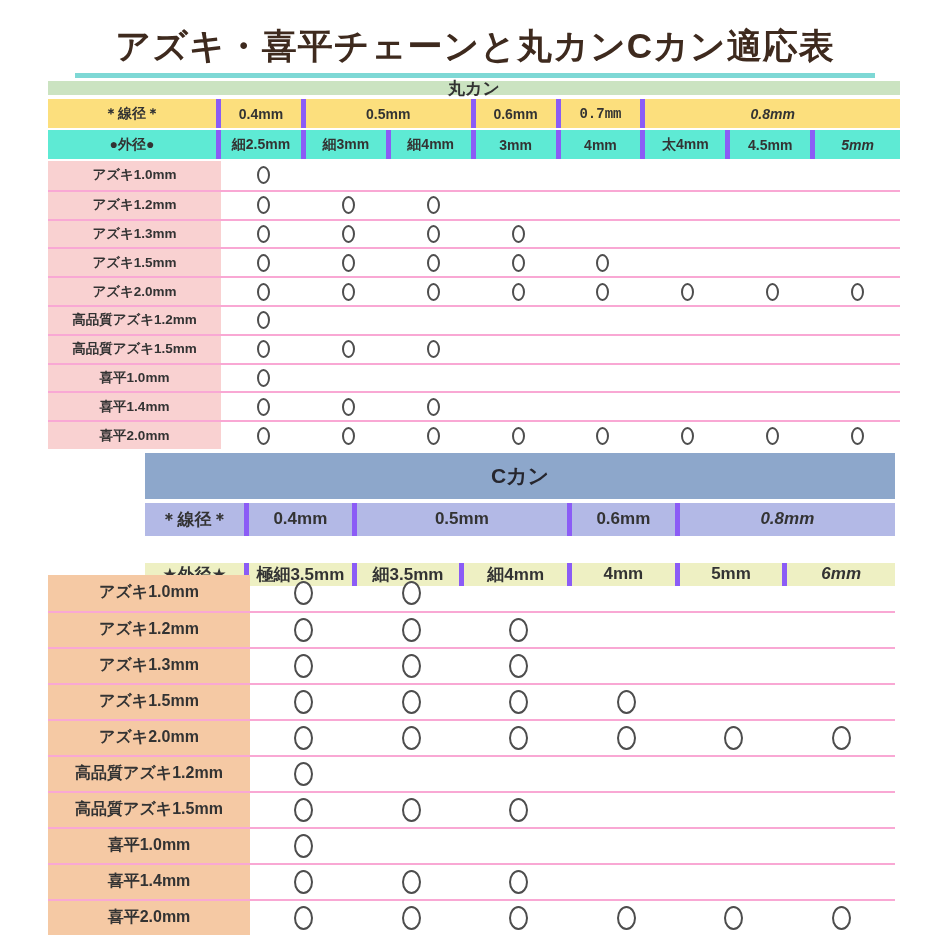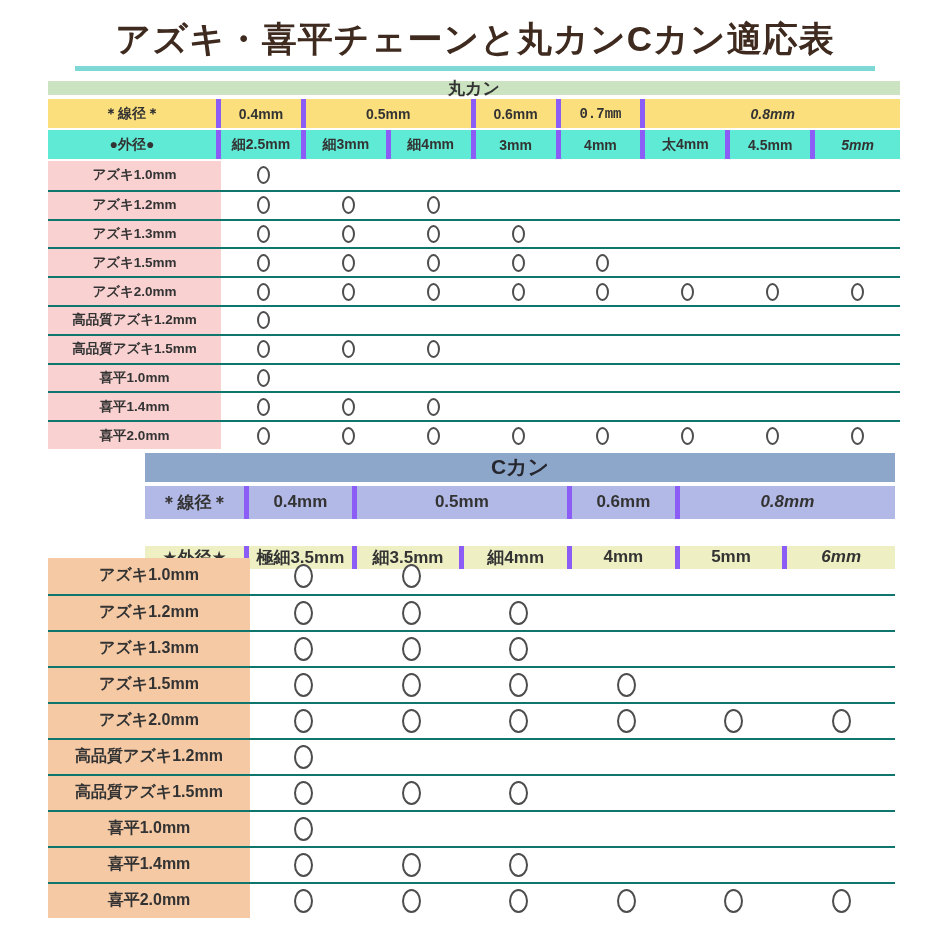--- a/index.html
+++ b/index.html
@@ -5,50 +5,50 @@
   html,body{margin:0;padding:0;}
   body{
     width:950px;height:950px;background:#ffffff;overflow:hidden;
     font-family:"Liberation Sans","DejaVu Sans",sans-serif;
     font-weight:bold;color:#333333;
     -webkit-font-smoothing:antialiased;
   }
   
   .title-wrap{text-align:center;padding-top:14px;height:81px;box-sizing:border-box;}
   .page-title{
-    display:inline-block;margin:4px;font-size:35px;line-height:1.2;
+    display:inline-block;margin:11px;font-size:35px;line-height:1.2;
     color:#3e2a1e;letter-spacing:1px;
     border-bottom:5px solid #7ed8d5;padding:0 6px 6px 6px;
     min-width:800px;box-sizing:border-box;white-space:nowrap;
   }
   
   .tbl{box-sizing:border-box;}
   .tbl-title{display:flex;align-items:center;justify-content:center;}
   .hdr-row{display:grid;}
   .hdr-row .cell{
     display:flex;align-items:center;justify-content:center;
     border-right:5px solid #8b5cf6;box-sizing:border-box;white-space:nowrap;
   }
   .hdr-row .cell:last-child{border-right:none;font-style:italic;}
   .body-row{display:grid;box-sizing:border-box;}
-  .body-row + .body-row{border-top:2px solid #0f766e;}
+  .body-row + .body-row{border-top:2px solid #f9a8d4;}
   .row-label,.mark-cell{display:flex;align-items:center;justify-content:center;box-sizing:border-box;white-space:nowrap;}
   .circle{border-radius:50%;background:#ffffff;box-sizing:border-box;}
   
   .t1{margin:0 0 0 48px;width:852px;}
   .t1 .tbl-title{height:14px;background:#cbe3c1;font-size:17px;margin-bottom:4px;}
   .t1 .hdr-row{grid-template-columns:173px repeat(8,1fr);height:29px;margin-bottom:2px;font-size:14px;}
   .t1 .wire-row .cell{background:#fcdf7d;}
   .t1 .outer-row .cell{background:#5eead4;}
   .t1 .body-row{grid-template-columns:173px repeat(8,1fr);height:28.8px;}
   .t1 .row-label{background:#f9d1d1;font-size:13.5px;}
   .t1 .circle{width:13px;height:18px;border:2px solid #4d4d4d;}
   
   .t2{margin:4px 0 0 48px;width:847px;}
-  .t2 .tbl-title{height:29px;background:#8da7cb;width:750px;margin-left:97px;font-size:21px;color:#26262e;margin-bottom:4px;}
+  .t2 .tbl-title{height:46px;background:#8da7cb;width:750px;margin-left:97px;font-size:21px;color:#26262e;margin-bottom:4px;}
   .t2 .hdr-row{grid-template-columns:104px repeat(6,1fr);width:750px;margin-left:97px;height:33px;margin-bottom:3px;font-size:17px;}
   .t2 .wire-row .cell{background:#b3b9e6;}
   .t2 .outer-row .cell{background:#eef0c3;margin-top:24px;}
   .t2 .body-row{grid-template-columns:202px repeat(6,1fr);height:36px;}
   .t2 .row-label{background:#f5c9a4;font-size:16px;}
   .t2 .circle{width:19px;height:24px;border:2px solid #4d4d4d;}
 </style>
 </head>
 <body>
 

